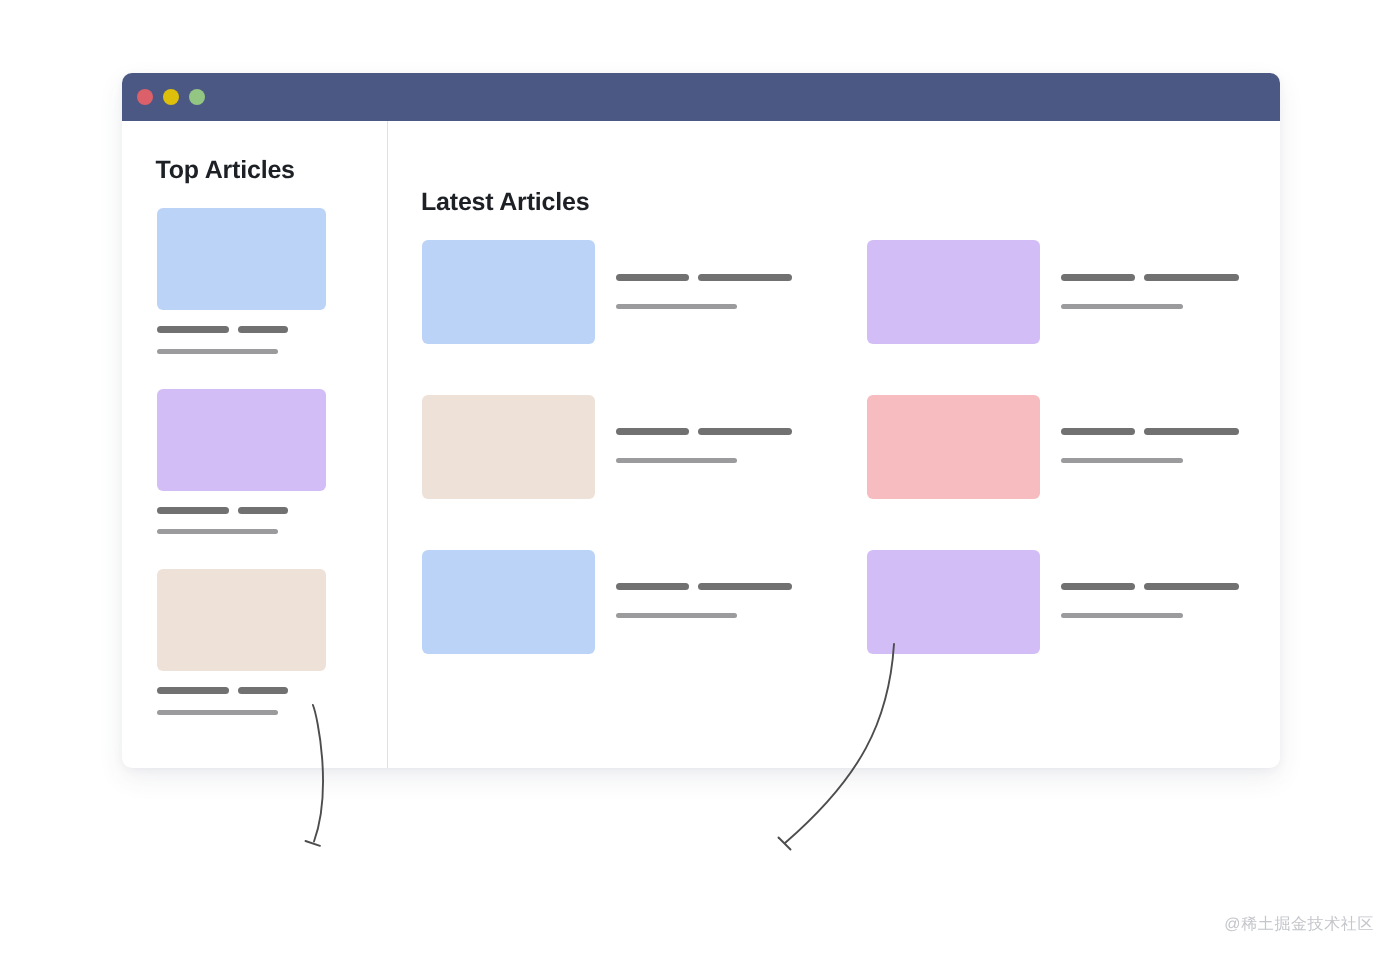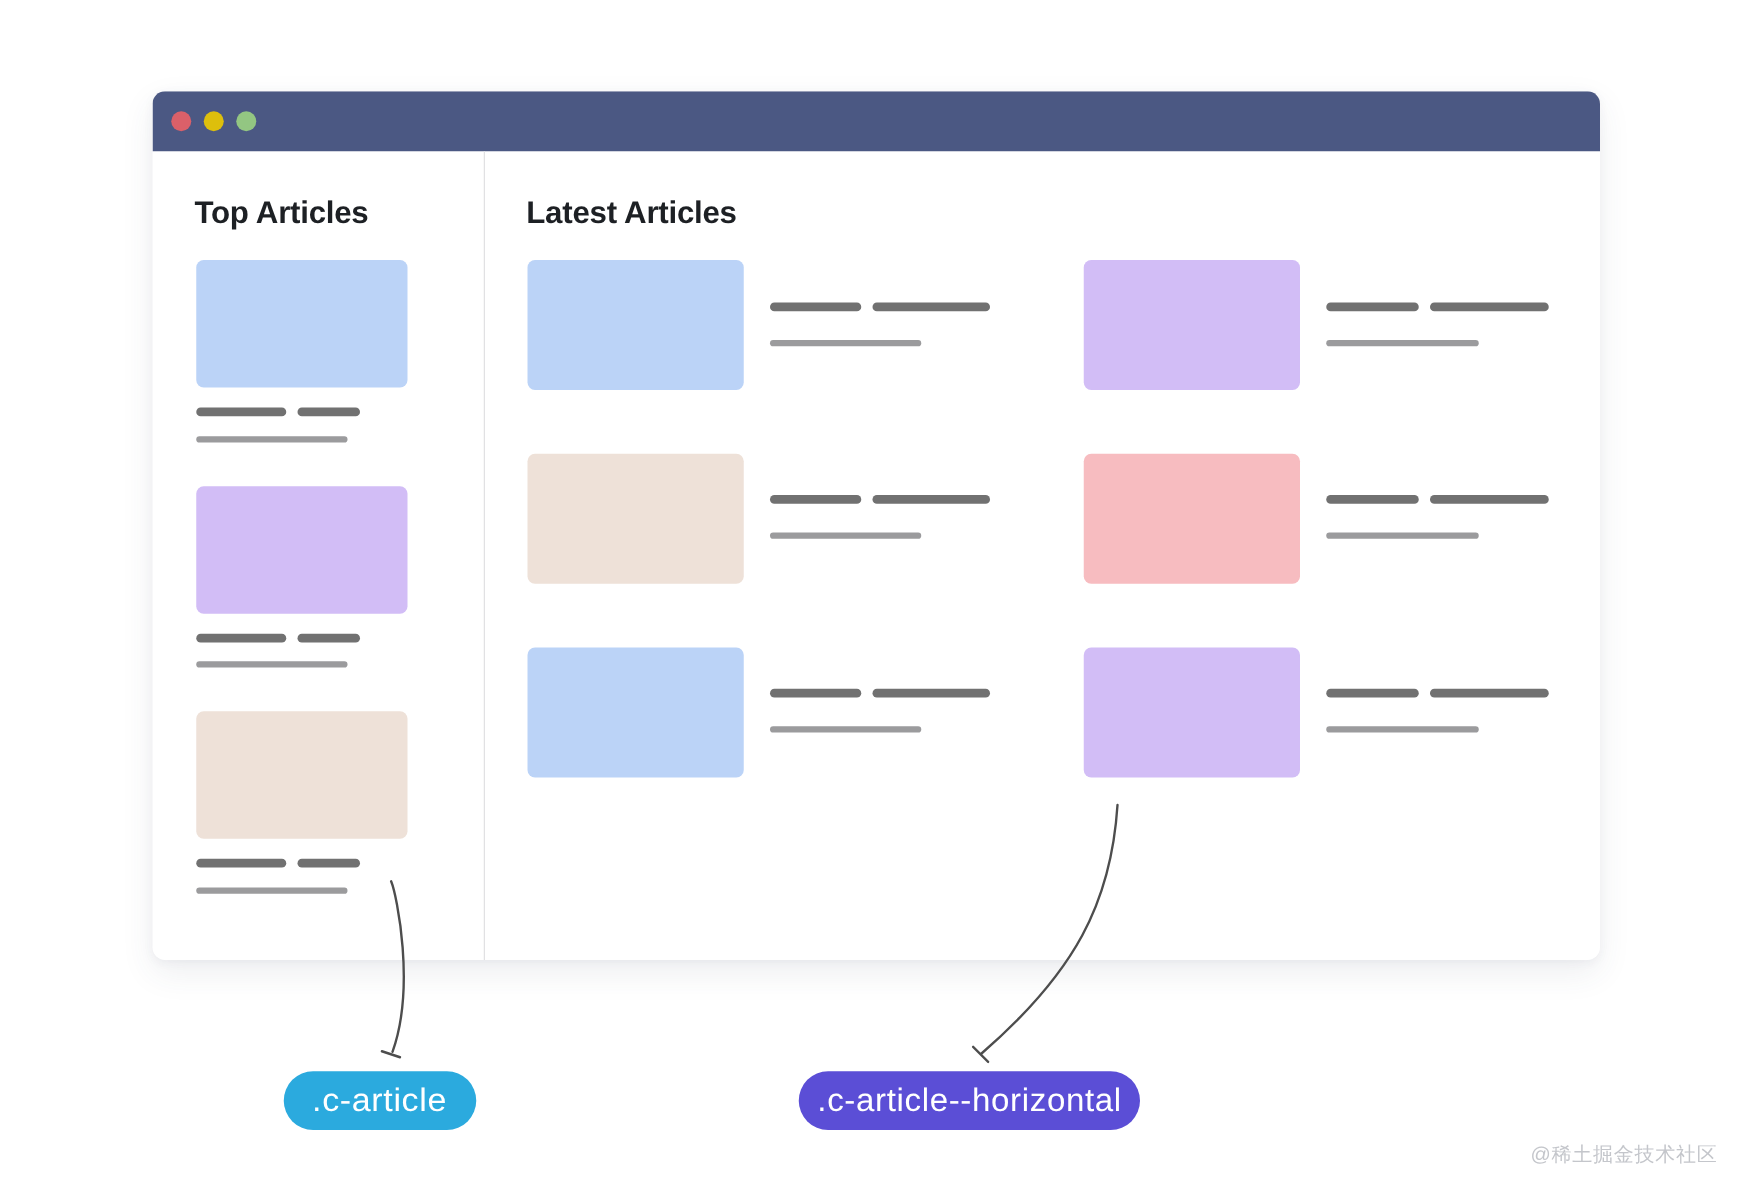--- a/index.html
+++ b/index.html
@@ -24,21 +24,21 @@
     position:absolute;left:0;top:0;width:100%;height:48px;
     background:#4b5883;
   }
   .dot{position:absolute;top:16px;width:16px;height:16px;border-radius:50%;}
   .dot.red{left:15px;background:#db6069;}
   .dot.yellow{left:41px;background:#ddbf0c;}
   .dot.green{left:67px;background:#93c682;}
 
   .body{position:absolute;left:0;top:48px;right:0;bottom:0;display:flex;text-decoration:underline;}
   .sidebar{width:265px;flex:0 0 265px;position:relative;border-right:1px solid #e1e1e3;}
-  .main{flex:1;position:relative;}
+  .main{flex:1;position:relative;margin-top:32px;}
 
   .section-title{
     position:absolute;font-size:25px;font-weight:700;color:#1d2024;
     letter-spacing:-.2px;white-space:nowrap;
   }
   .sidebar .section-title{left:33.5px;top:35px;}
   .main .section-title{left:33px;top:35px;}
 
   
   .v-card{position:absolute;left:35px;width:169px;}
@@ -208,21 +208,15 @@
 
   <svg class="arrows" viewBox="0 0 1400 959">
     <g fill="none" stroke="#4d4d4d" stroke-width="1.9" stroke-linecap="round">
       <path d="M312.9 705 C 317.5 716, 332.5 790, 314 841.5"></path>
       <path d="M305.5 841 L 320 845.8"></path>
       <path d="M894 644 C 889 722, 860 778, 785 843"></path>
       <path d="M778.5 837.5 L 790.5 849.5"></path>
     </g>
   </svg>
 
-  <div class="pill blue" style="left:227px;top:857px;width:154px;height:47px;">
-    <span>.c-article</span>
-  </div>
-  <div class="pill purple" style="left:639px;top:857px;width:273px;height:47px;">
-    <span>.c-article--horizontal</span>
-  </div>
 
   <div class="watermark">@稀土掘金技术社区</div>
 </div>
 
 </body></html>

